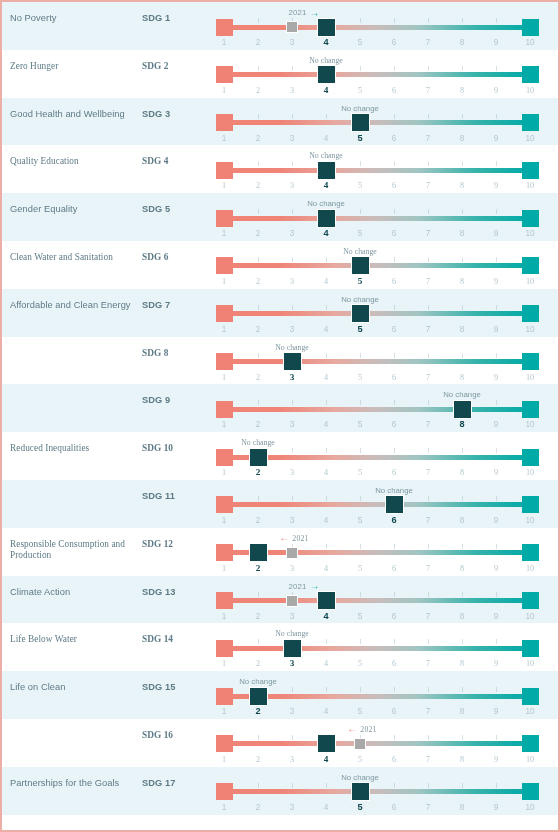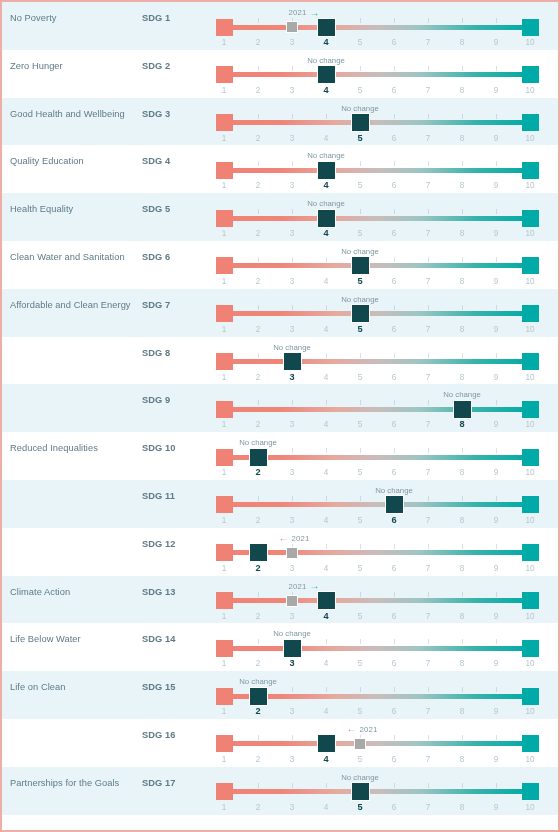--- a/index.html
+++ b/index.html
@@ -36,21 +36,21 @@
   .th.c2{position:absolute;left:140px;}
   .th.c3{position:absolute;left:215px;}
 
   
   .row{
     height:47.8px;
     position:relative;
     box-sizing:border-box;
   }
   .row.alt{background:#e9f4f8;}
-  .row.plain{background:#ffffff;}
+  .row.plain{background:#ffffff;font-family:Liberation Serif, serif;}
 
   .desc{
     position:absolute;left:8px;top:11px;
     width:125px;
     color:#5d7b86;
     font-size:9.3px;
     line-height:11.4px;
     letter-spacing:.05px;
   }
   .num{
@@ -254,21 +254,21 @@
           <div class="sl" style="left: 316px;">10</div>
           <div class="cap left" style="left: 1.5px;"></div>
           <div class="cap right" style="left: 307.5px;"></div>
           <div class="mk cur" style="left: 102.5px;"></div>
           <div class="anno" style="left: 112px;">
             <span>No change</span>
           </div>
         </div>
       </div>
       <div class="row alt">
-        <div class="desc">Health Equality</div>
+        <div class="desc">Gender Equality</div>
         <div class="num">SDG 5</div>
         <div class="prog">
           <div class="rail"></div>
           <div class="sl" style="left: 10px;">1</div>
           <div class="tick" style="left: 44px;"></div>
           <div class="sl" style="left: 44px;">2</div>
           <div class="tick" style="left: 78px;"></div>
           <div class="sl" style="left: 78px;">3</div>
           <div class="tick" style="left: 112px;"></div>
           <div class="sl on" style="left: 112px;">4</div>
@@ -468,20 +468,21 @@
           <div class="sl" style="left: 316px;">10</div>
           <div class="cap left" style="left: 1.5px;"></div>
           <div class="cap right" style="left: 307.5px;"></div>
           <div class="mk cur" style="left: 170.5px;"></div>
           <div class="anno" style="left: 180px;">
             <span>No change</span>
           </div>
         </div>
       </div>
       <div class="row plain">
+        <div class="desc">Responsible Consumption and Production</div>
         <div class="num">SDG 12</div>
         <div class="prog">
           <div class="rail"></div>
           <div class="sl" style="left: 10px;">1</div>
           <div class="tick" style="left: 44px;"></div>
           <div class="sl on" style="left: 44px;">2</div>
           <div class="tick" style="left: 78px;"></div>
           <div class="sl" style="left: 78px;">3</div>
           <div class="tick" style="left: 112px;"></div>
           <div class="sl" style="left: 112px;">4</div>

